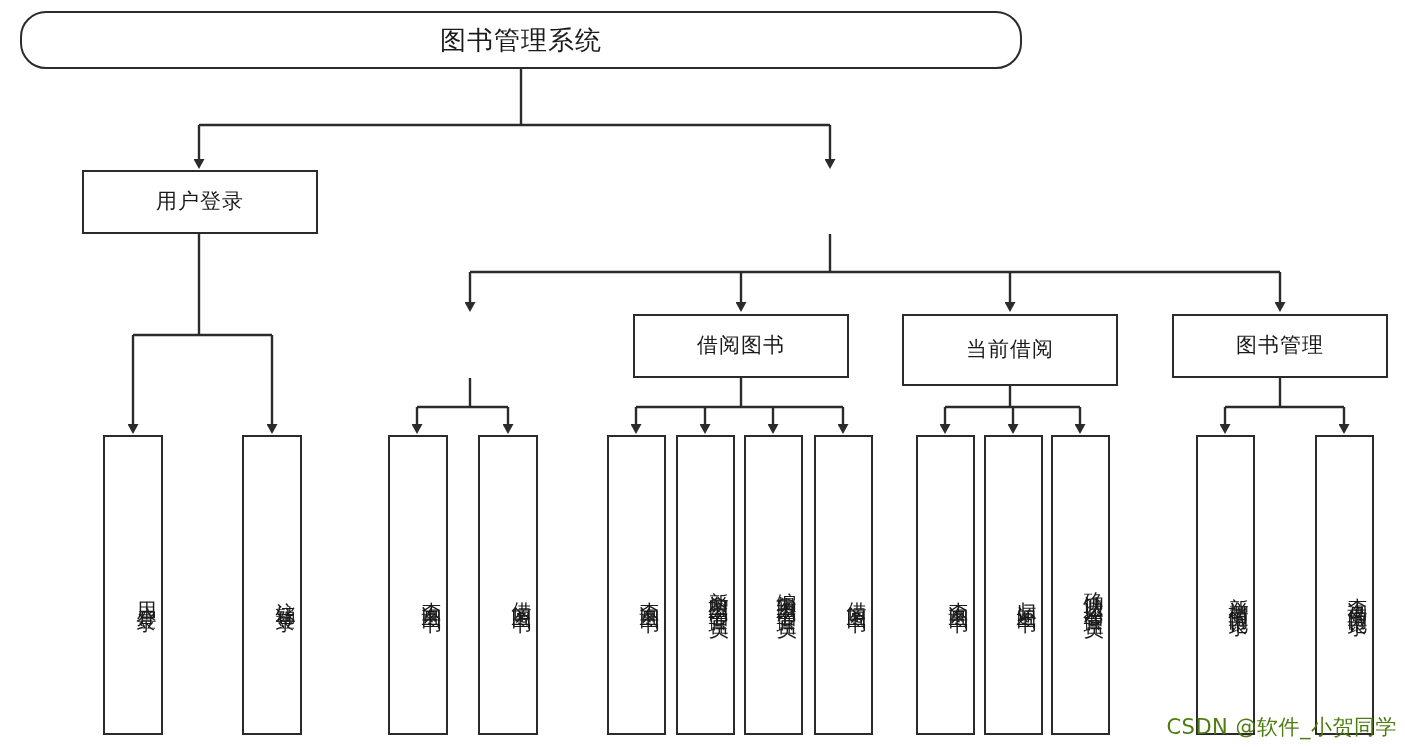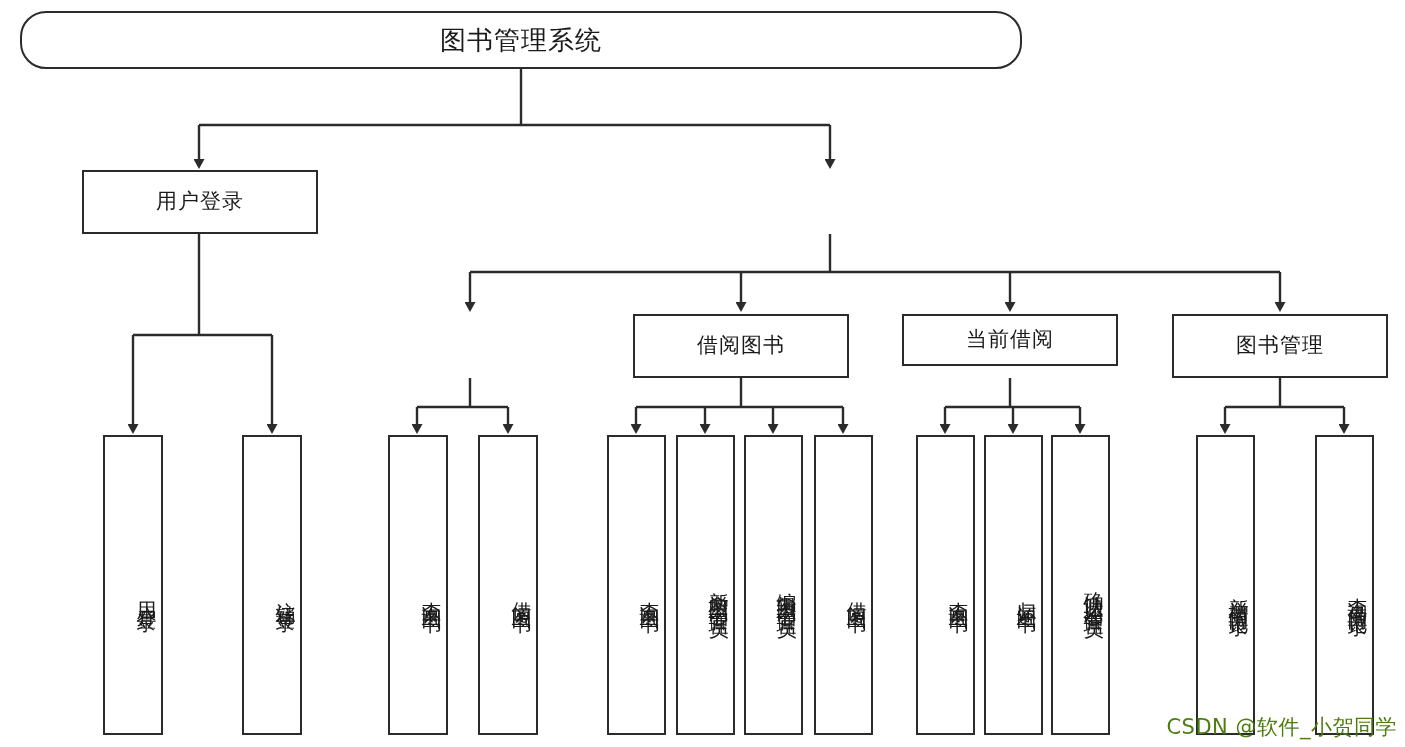--- a/index.html
+++ b/index.html
@@ -120,21 +120,21 @@
   </svg>
 
   <div class="node node-horiz node-root" style="left:20px; top:11px; width:1002px; height:58px;">图书管理系统</div>
 
   <div class="node node-horiz" style="left:82px; top:170px; width:236px; height:64px;">用户登录</div>
 
 
 
   <div class="node node-horiz" style="left:633px; top:314px; width:216px; height:64px;">借阅图书</div>
 
-  <div class="node node-horiz" style="left:902px; top:314px; width:216px; height:52px;">当前借阅</div>
+  <div class="node node-horiz" style="left:902px; top:314px; width:216px; height:72px;">当前借阅</div>
 
   <div class="node node-horiz" style="left:1172px; top:314px; width:216px; height:64px;">图书管理</div>
 
   <div class="node node-leaf" style="left:103px; top:435px; width:60px; height:300px;">用户登录</div>
 
   <div class="node node-leaf" style="left:242px; top:435px; width:60px; height:300px;">注销登录</div>
 
   <div class="node node-leaf" style="left:388px; top:435px; width:60px; height:300px;">查询图书</div>
 
   <div class="node node-leaf" style="left:478px; top:435px; width:60px; height:300px;">借阅图书</div>

